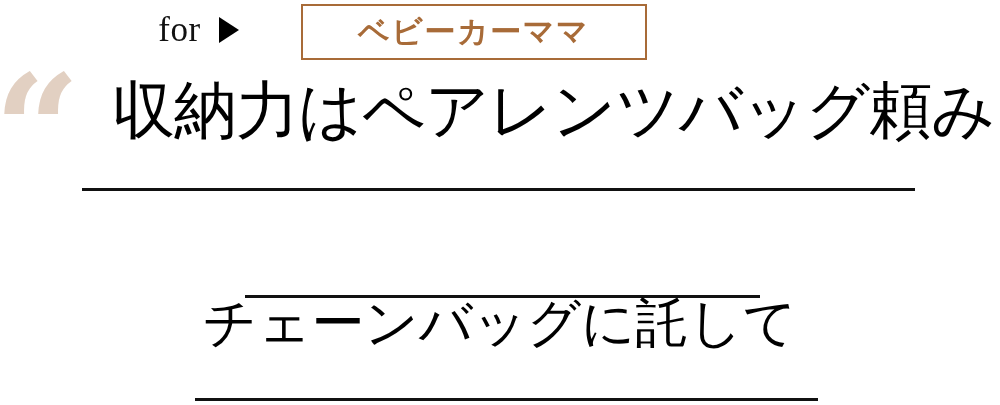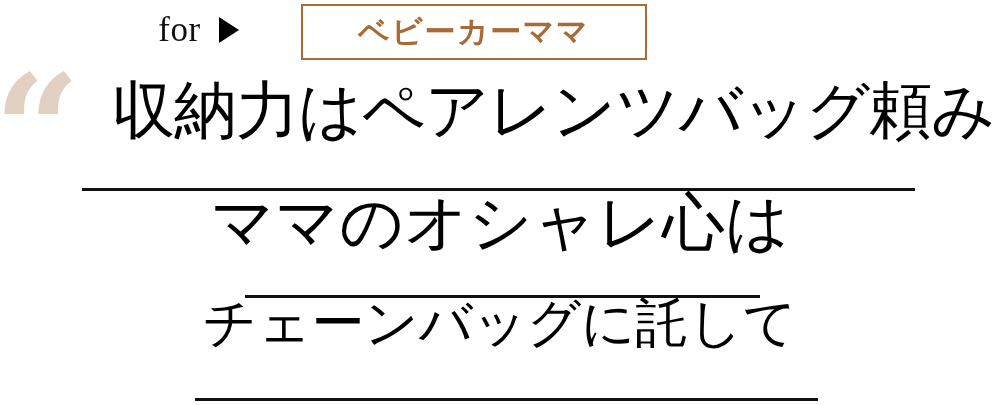--- a/index.html
+++ b/index.html
@@ -160,21 +160,20 @@
     </span>
   </div>
 
   <span class="quote-mark">“</span>
 
   <div class="headline">
 
     <div class="hl-line hl-line-1">収納力はペアレンツバッグ頼み！</div>
     <div class="hl-rule hl-rule-1"></div>
 
-    <div class="hl-line hl-line-2">ママのオシャレ心は</div>
     <div class="hl-rule hl-rule-2"></div>
 
     <div class="hl-line hl-line-3">チェーンバッグに託して</div>
     <div class="hl-rule hl-rule-3"></div>
 
   </div>
 
 </div>
 
 </body></html>

